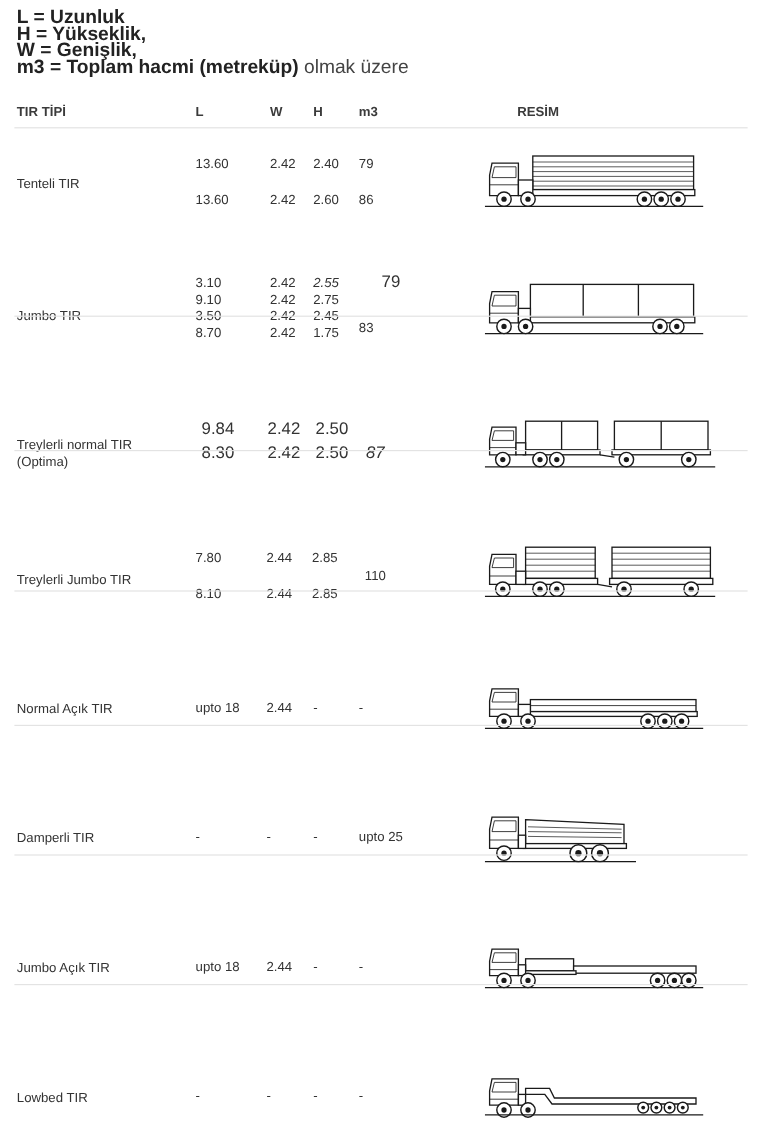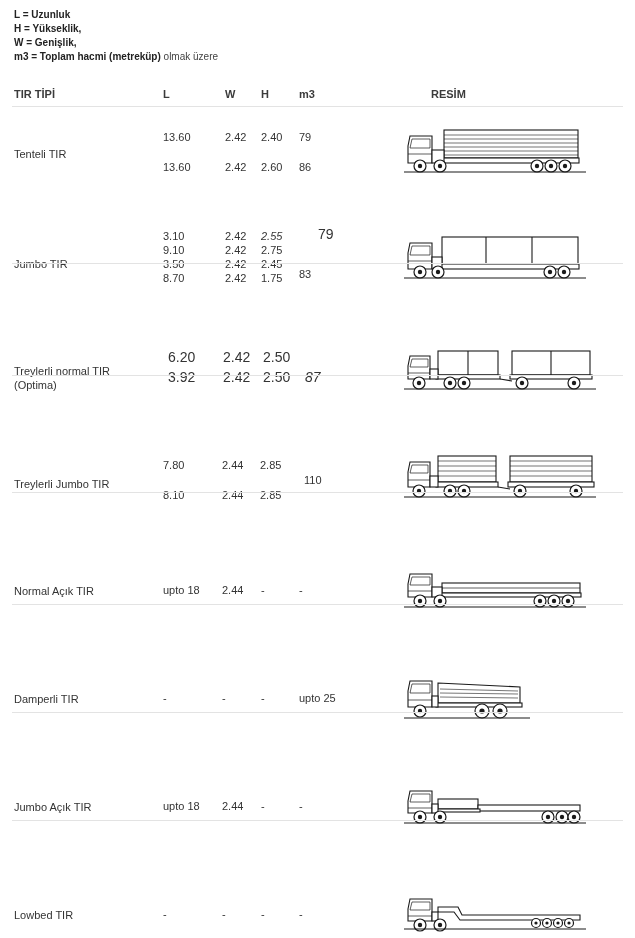--- a/index.html
+++ b/index.html
@@ -20,21 +20,21 @@
     width: 635px;
     height: 938px;
     position: relative;
     padding: 0;
   }
   
   .legend {
     position: absolute;
     left: 14px;
     top: 8px;
-    font-size: 10px;
+    font-size: 16px;
     line-height: 14px;
     color: #333;
   }
   .legend .lrow { white-space: nowrap; }
   .legend b { font-weight: bold; color: #222; }
   .legend .soft { font-weight: normal; color: #444; }
 
   
   .table {
     position: absolute;
@@ -222,25 +222,25 @@
       </div>
     </div>
     <div class="rule" style="top:183px; position:absolute;"></div>
 
     <div class="row" style="height:110px;">
       <div class="label" style="top:57px;">
         <span>Treylerli normal TIR</span><br>
         <span>(Optima)</span>
       </div>
 
-      <div class="num big" style="left:168px; top:42px;">6.20</div>
+      <div class="num big" style="left:168px; top:42px;">9.84</div>
       <div class="num big" style="left:223px; top:42px;">2.42</div>
       <div class="num big" style="left:263px; top:42px;">2.50</div>
 
-      <div class="num big" style="left:168px; top:62px;">3.92</div>
+      <div class="num big" style="left:168px; top:62px;">8.30</div>
       <div class="num big" style="left:223px; top:62px;">2.42</div>
       <div class="num big" style="left:263px; top:62px;">2.50</div>
       <div class="num big" style="left:305px; top:62px;font-style:italic;">87</div>
 
       <div class="pic" style="top:38px;">
         <svg width="195" height="55" viewBox="0 0 195 55">
 
           <rect class="tr-fill" x="34" y="6" width="60" height="24"></rect>
           <line class="tr-stroke" x1="64" y1="6" x2="64" y2="30"></line>
           <rect class="tr-fill" x="32" y="30" width="64" height="4"></rect>

